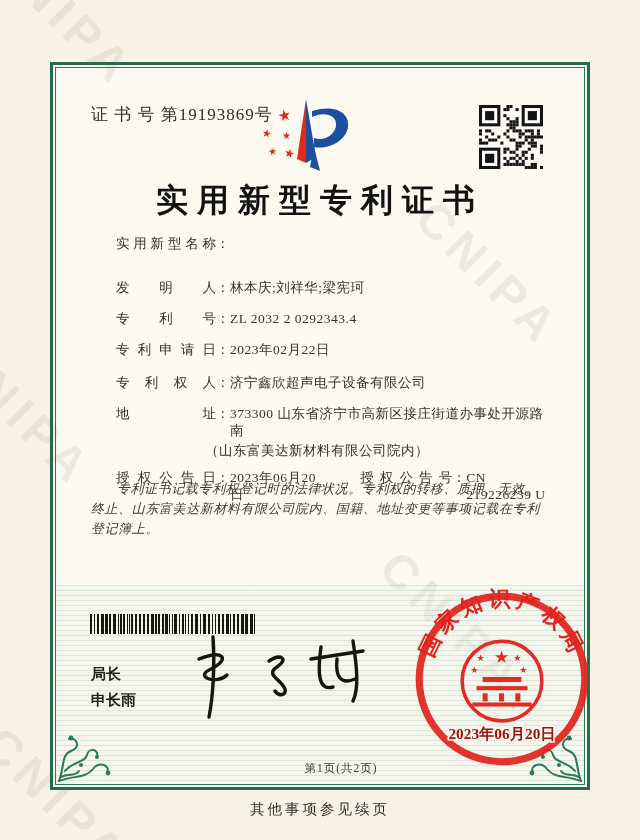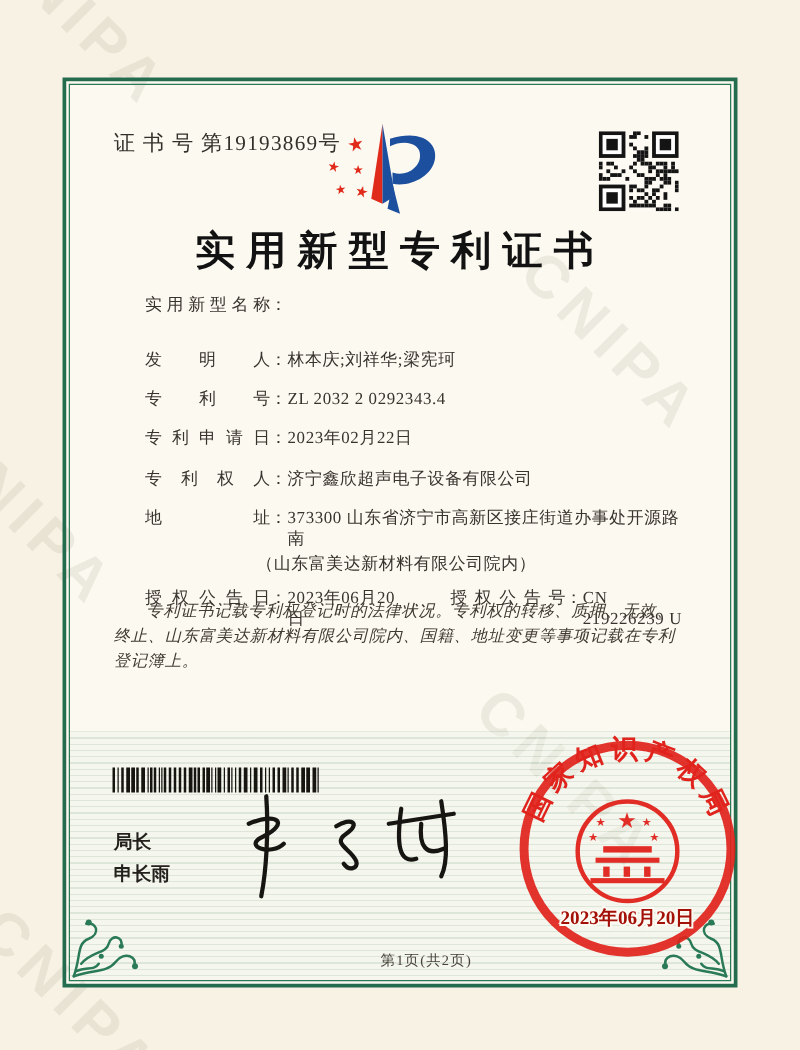--- a/index.html
+++ b/index.html
@@ -361,13 +361,14 @@
             <rect x="104" y="104" width="5" height="8"></rect>
           <rect x="62" y="113" width="58" height="4"></rect>
         </g>
       </g>
       <text x="91" y="149" text-anchor="middle" font-size="15" font-weight="bold" fill="#a31008" stroke="#fdfaf3" stroke-width="3" paint-order="stroke">2023年06月20日</text>
     </svg>
 
     <div class="page-info">第1页(共2页)</div>
   </div>
 
+  <div class="continuation">其他事项参见续页</div>
 </div>
 
 </body></html>

